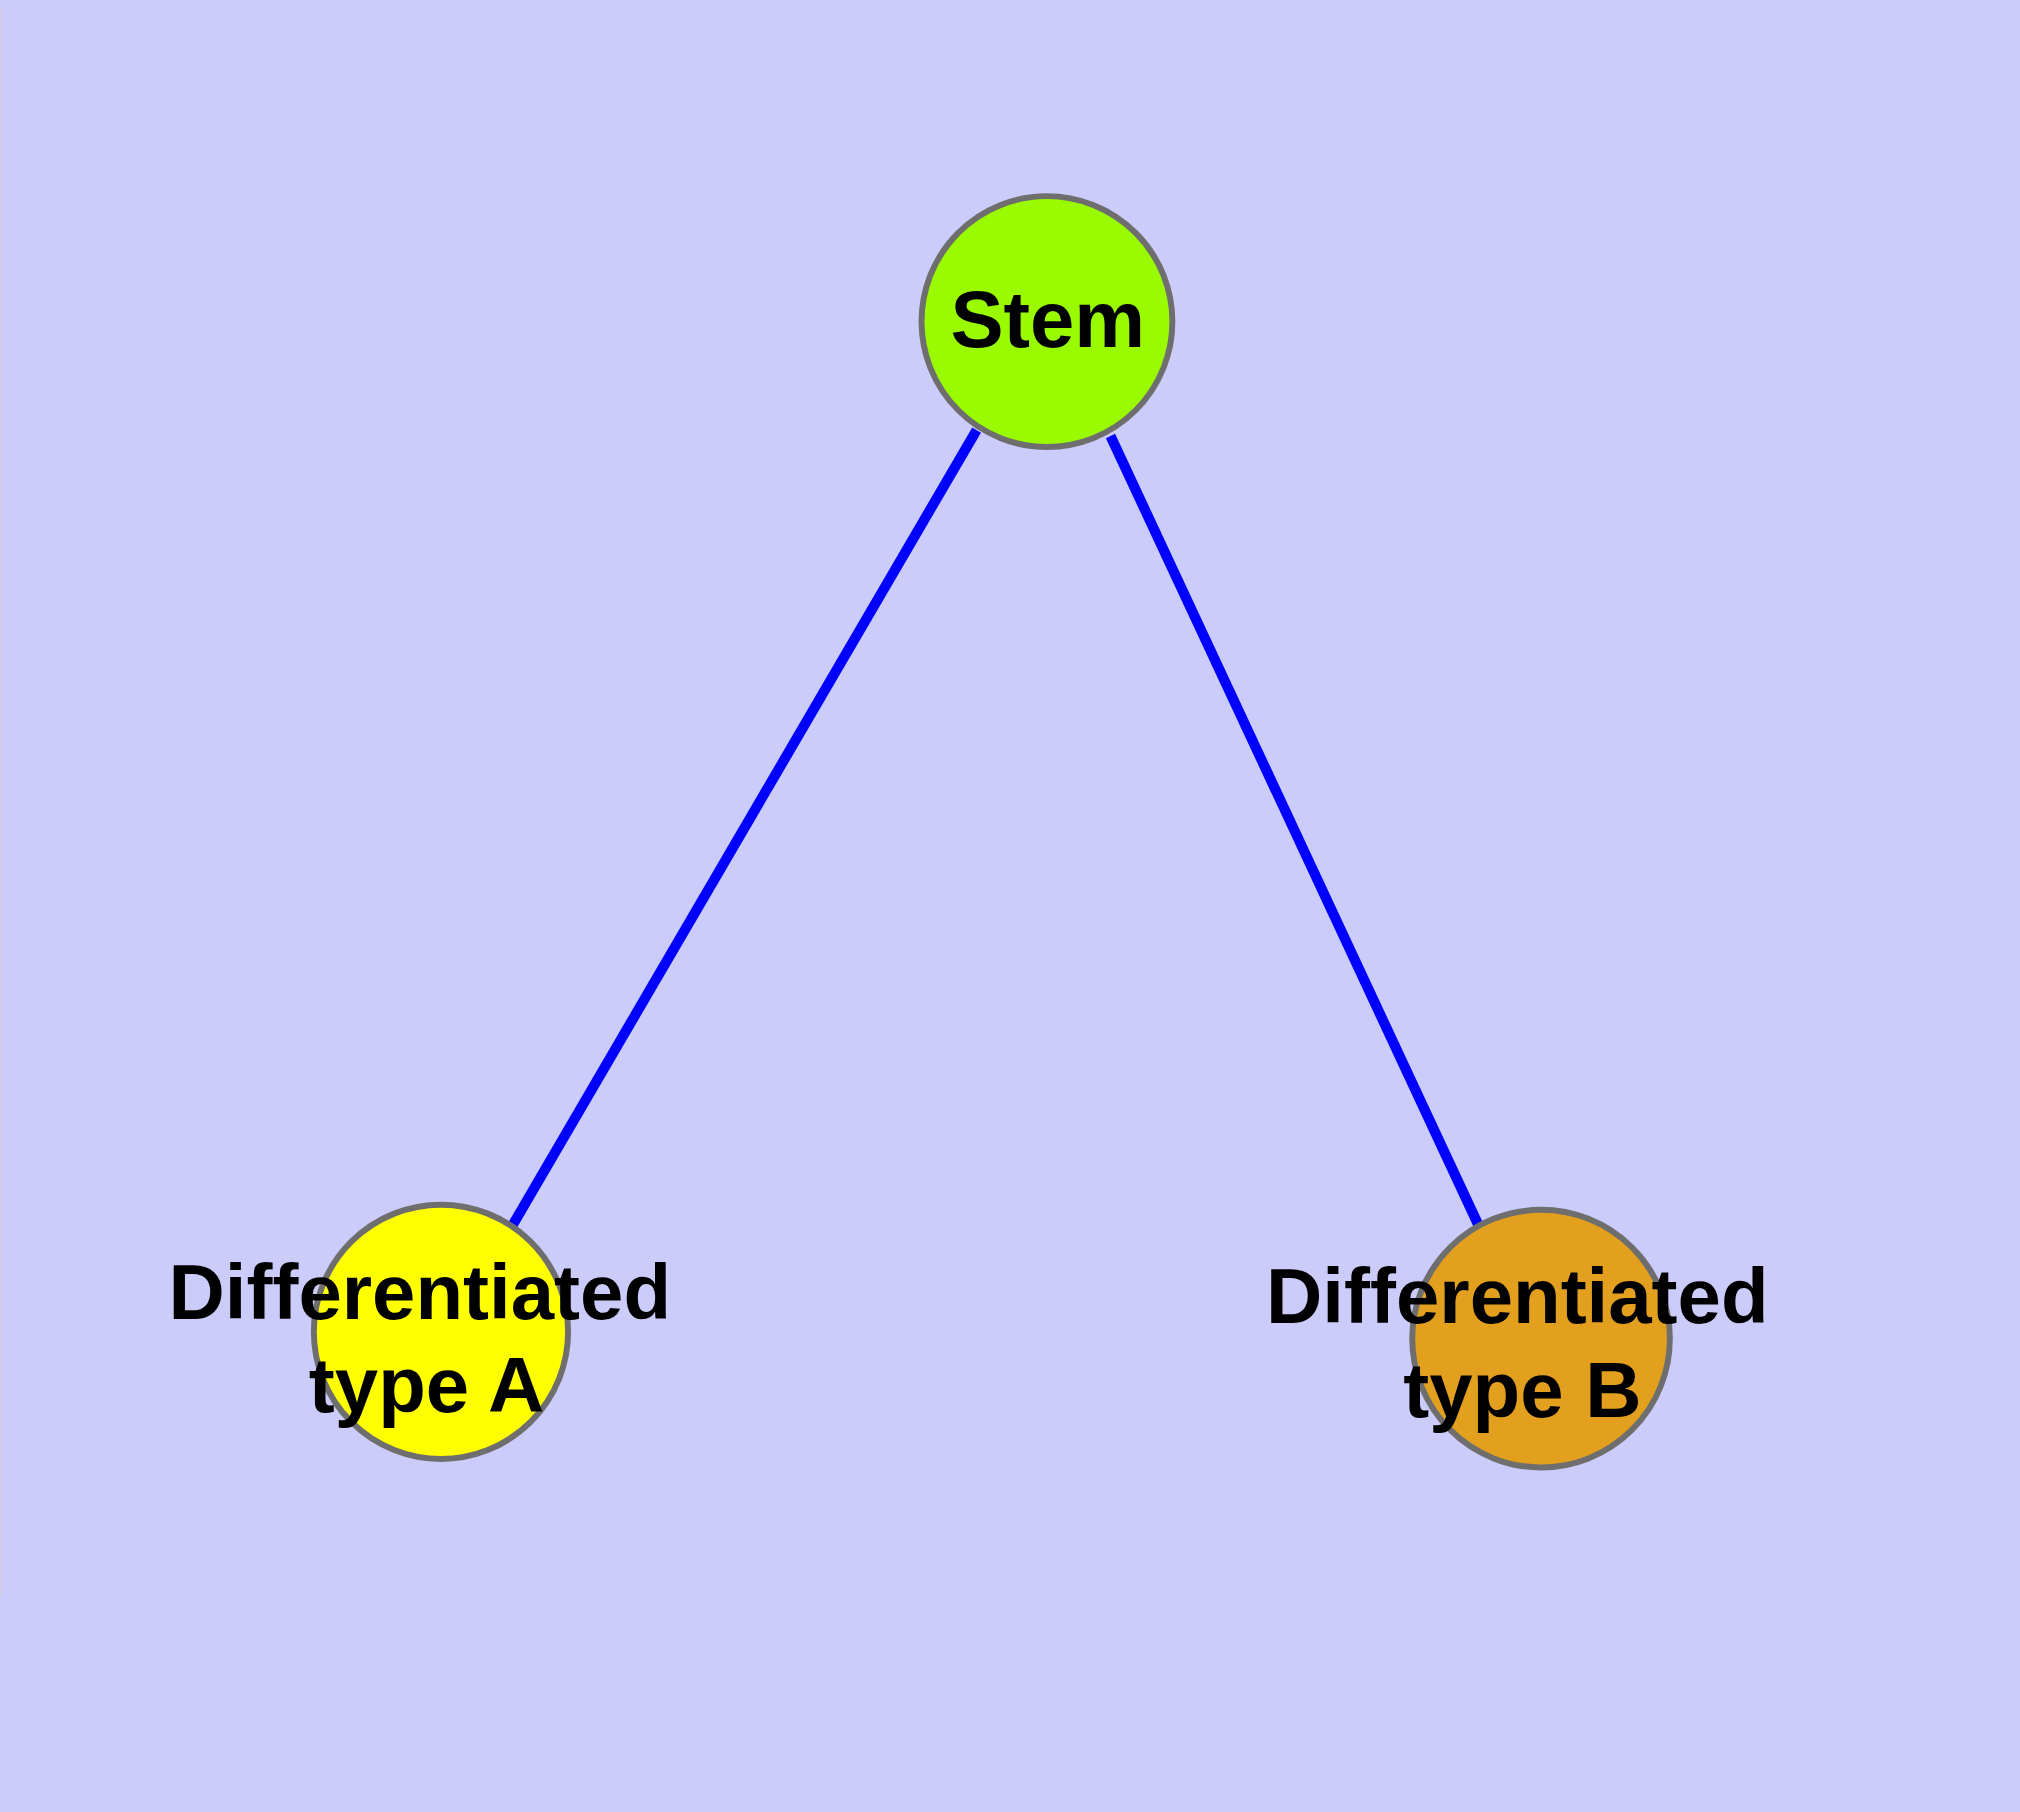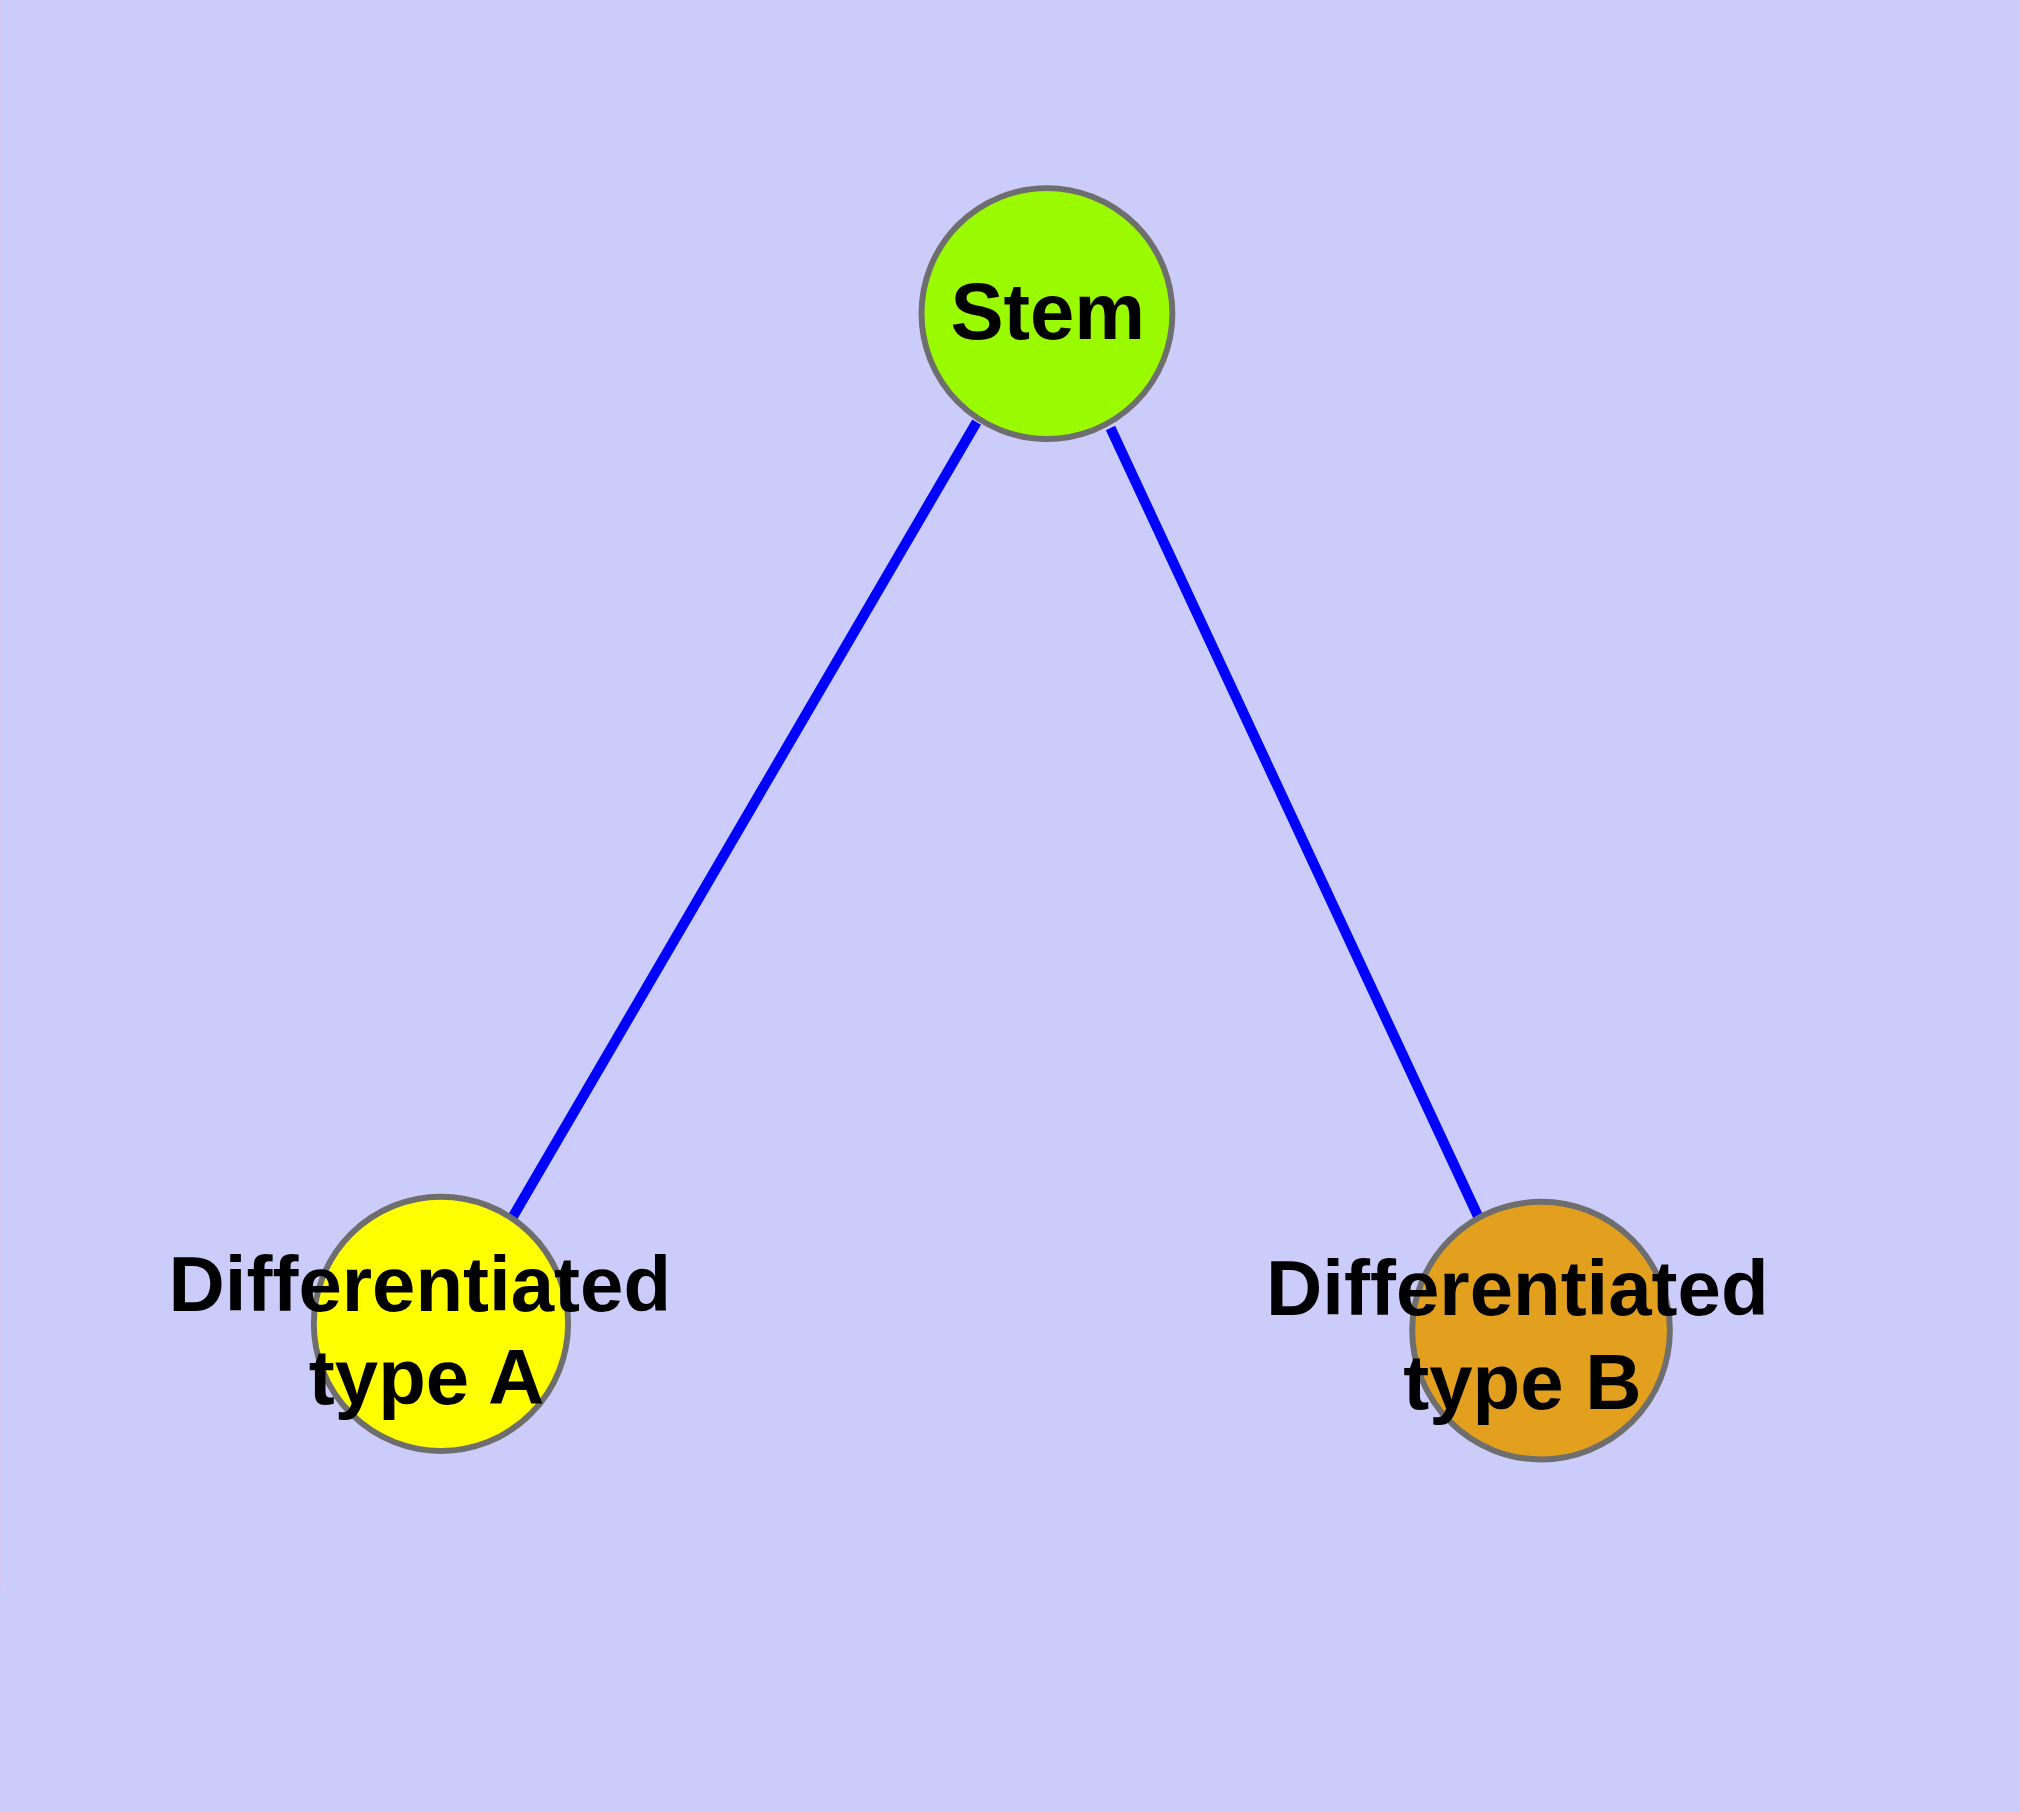--- a/index.html
+++ b/index.html
@@ -5,23 +5,24 @@
 <style>
   html, body {
     margin: 0;
     padding: 0;
     background: #ccccfa;
   }
   #stage {
     position: relative;
     width: 2021px;
     height: 1588px;
-    background: #f9a8d4;
+    background: #fdba74;
     overflow: hidden;
     font-family: "Liberation Sans", "DejaVu Sans", sans-serif;
+    margin-top: 8px;
   }
   #graph-svg {
     position: absolute;
     top: 0;
     left: 0;
     width: 2021px;
     height: 1812px;
     display: block;
   }
   .edge-line {

